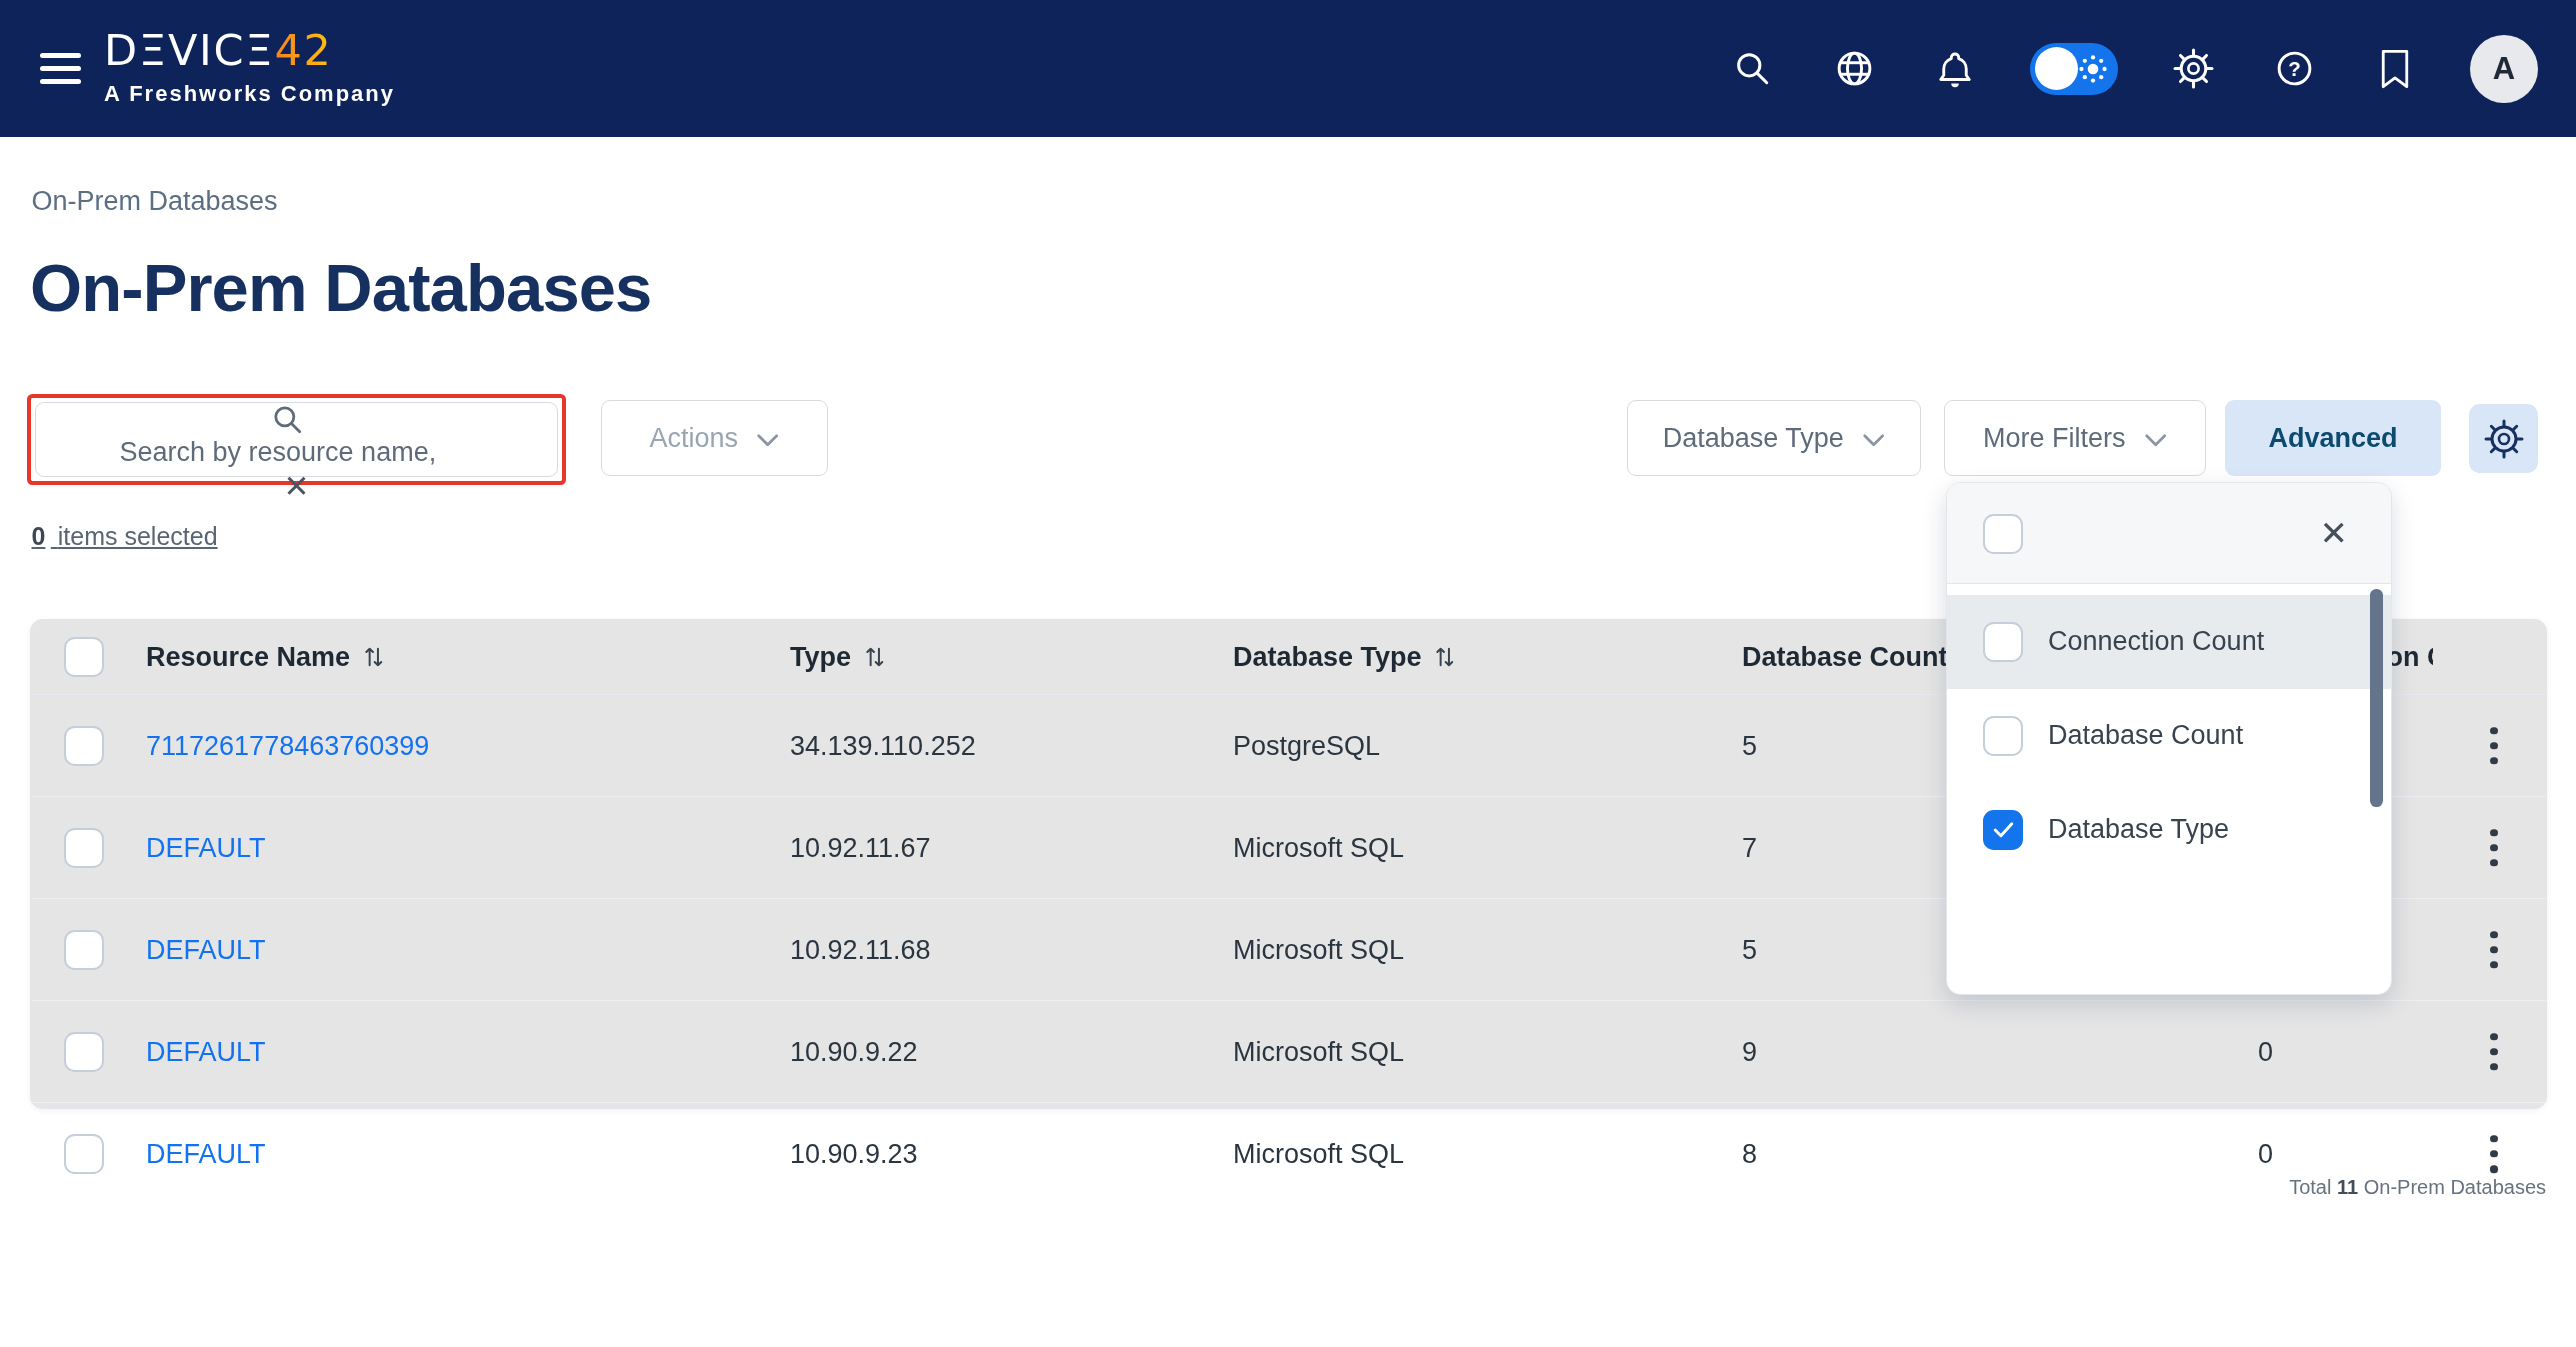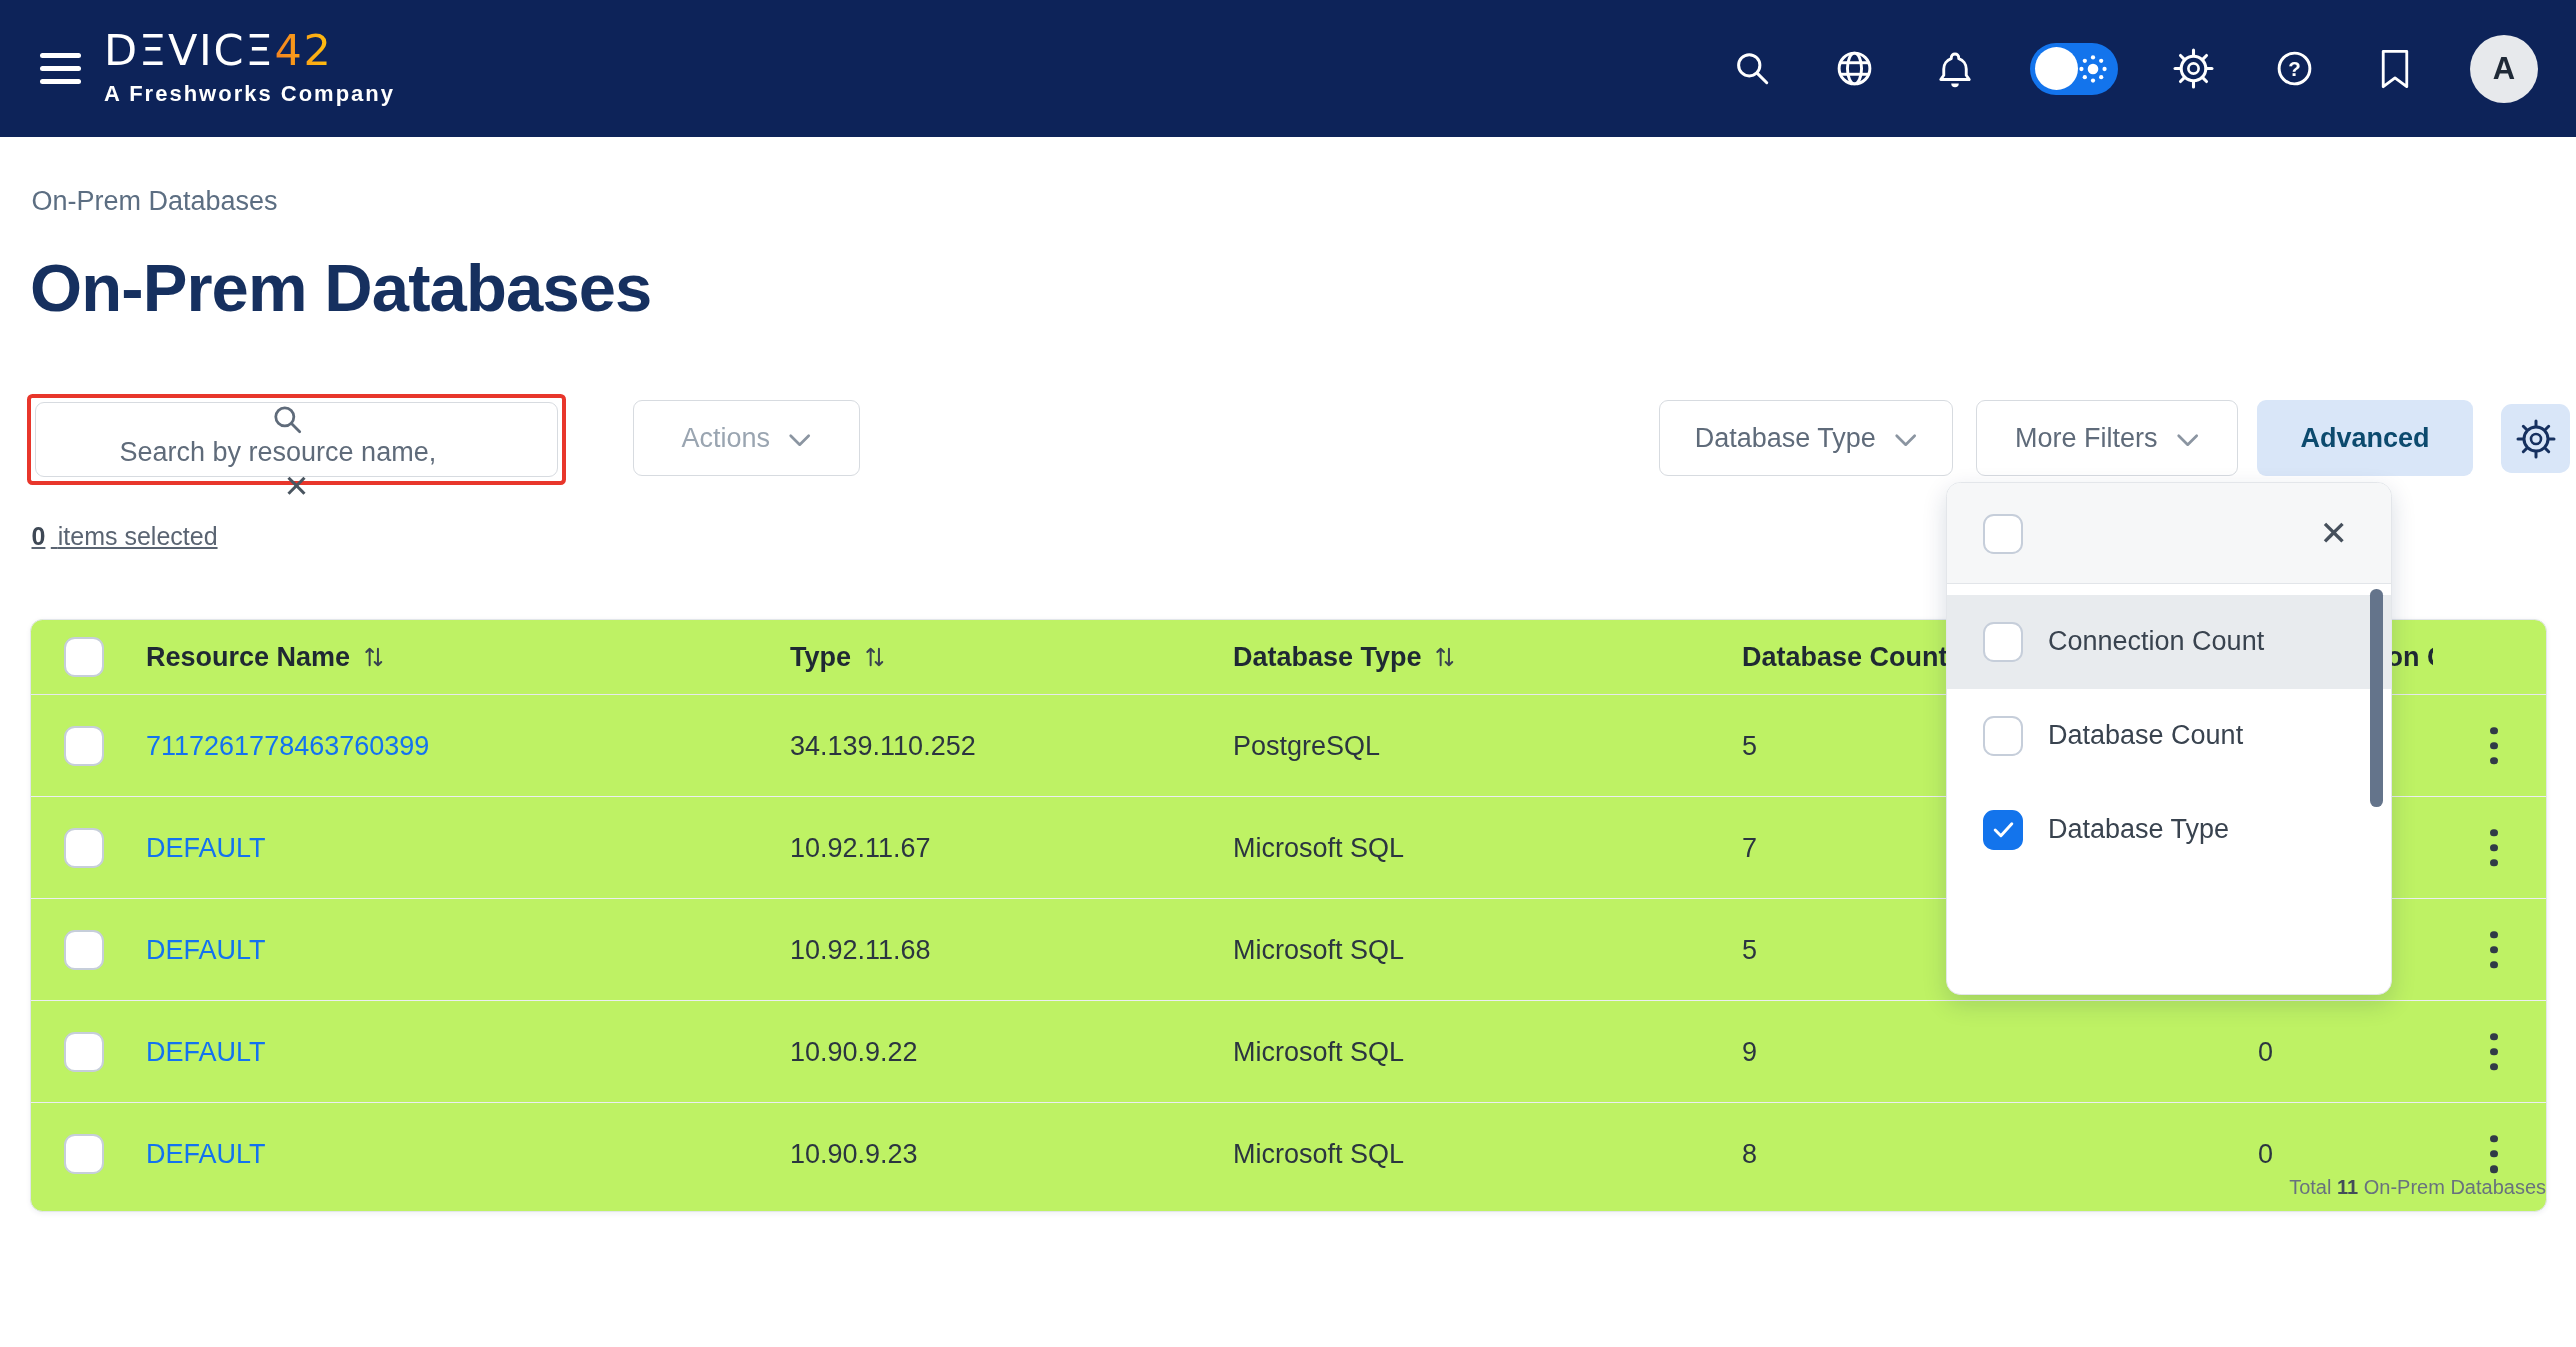--- a/index.html
+++ b/index.html
@@ -43,36 +43,36 @@
   .search-annotation { position: absolute; left: 27px; top: 394px; width: 539px;
     height: 91px; border: 4.5px solid #E8362B; border-radius: 5.4px; padding: 3.6px; }
   .search-box { width: 100%; height: 100%; background: #fff; border: 1.8px solid #D7DBE0;
     border-radius: 9px; display: flex; align-items: center; padding: 0 20px; flex-direction: column; }
   .search-box input { flex: 1; border: none; outline: none; font-size: 27px;
     color: #3A4450; font-family: "Liberation Sans", sans-serif; min-width: 0; }
   .search-box input::placeholder { color: #5F6B7A; opacity: 1; }
   .btn { position: absolute; top: 400px; height: 76px; background: #fff;
     border: 1.8px solid #D7DBE0; border-radius: 9px; display: flex;
     align-items: center; justify-content: center; gap: 18px; font-size: 27px;
-    cursor: pointer; margin-left: 32px; }
+    cursor: pointer; }
   .btn .chev { color: #8B95A1; margin-top: 3.6px; }
   .btn-actions { left: 601px; width: 227px; color: #9AA5B1; }
   .btn-dbtype { left: 1627px; width: 294px; color: #5F6B7A; }
   .btn-morefilters { left: 1944px; width: 262px; color: #5F6B7A; }
   .btn-advanced { left: 2225px; width: 216px; background: #D9E6F8; border: none;
     color: #0c4a6e; font-weight: 700; }
   .btn-gear { left: 2469px; top: 404px; width: 69px; height: 69px; background: #D9E6F8;
     border: none; border-radius: 10.8px; color: #16305F; }
   .selection-line { position: absolute; left: 31.5px; top: 522px; font-size: 25px;
     color: #5A6472; text-decoration: underline; }
   .selection-line b { color: #3E4855; margin-right: 5.4px; }
 
   
-  .card { position: absolute; left: 30px; top: 619px; width: 2517px; height: 593px;
-    background: #bef264; border: 1.8px solid #E2E6EA; border-radius: 12.6px;
+  .card { position: absolute; left: 30px; top: 619px; width: 2517px; height: 490px;
+    background: #e5e5e5; border: 1.8px solid #E2E6EA; border-radius: 12.6px;
     box-shadow: 0 1.8px 5.4px rgba(20,40,80,0.06); }
   .thead { position: relative; height: 75px; border-bottom: 1.8px solid #E6E9ED; }
   .trow { position: relative; height: 102px; border-bottom: 0.9px solid #ECEEF2; }
   .trow:last-child { border-bottom: none; }
   .cell { position: absolute; top: 50%; transform: translateY(-50%);
     font-size: 27px; color: #2B3540; white-space: nowrap; }
   .hcell { position: absolute; top: 50%; transform: translateY(-50%);
     font-size: 27px; font-weight: 700; color: #1F2933; white-space: nowrap;
     display: flex; align-items: center; gap: 12.6px; }
   .hcell .sort { color: #3A4450; }

